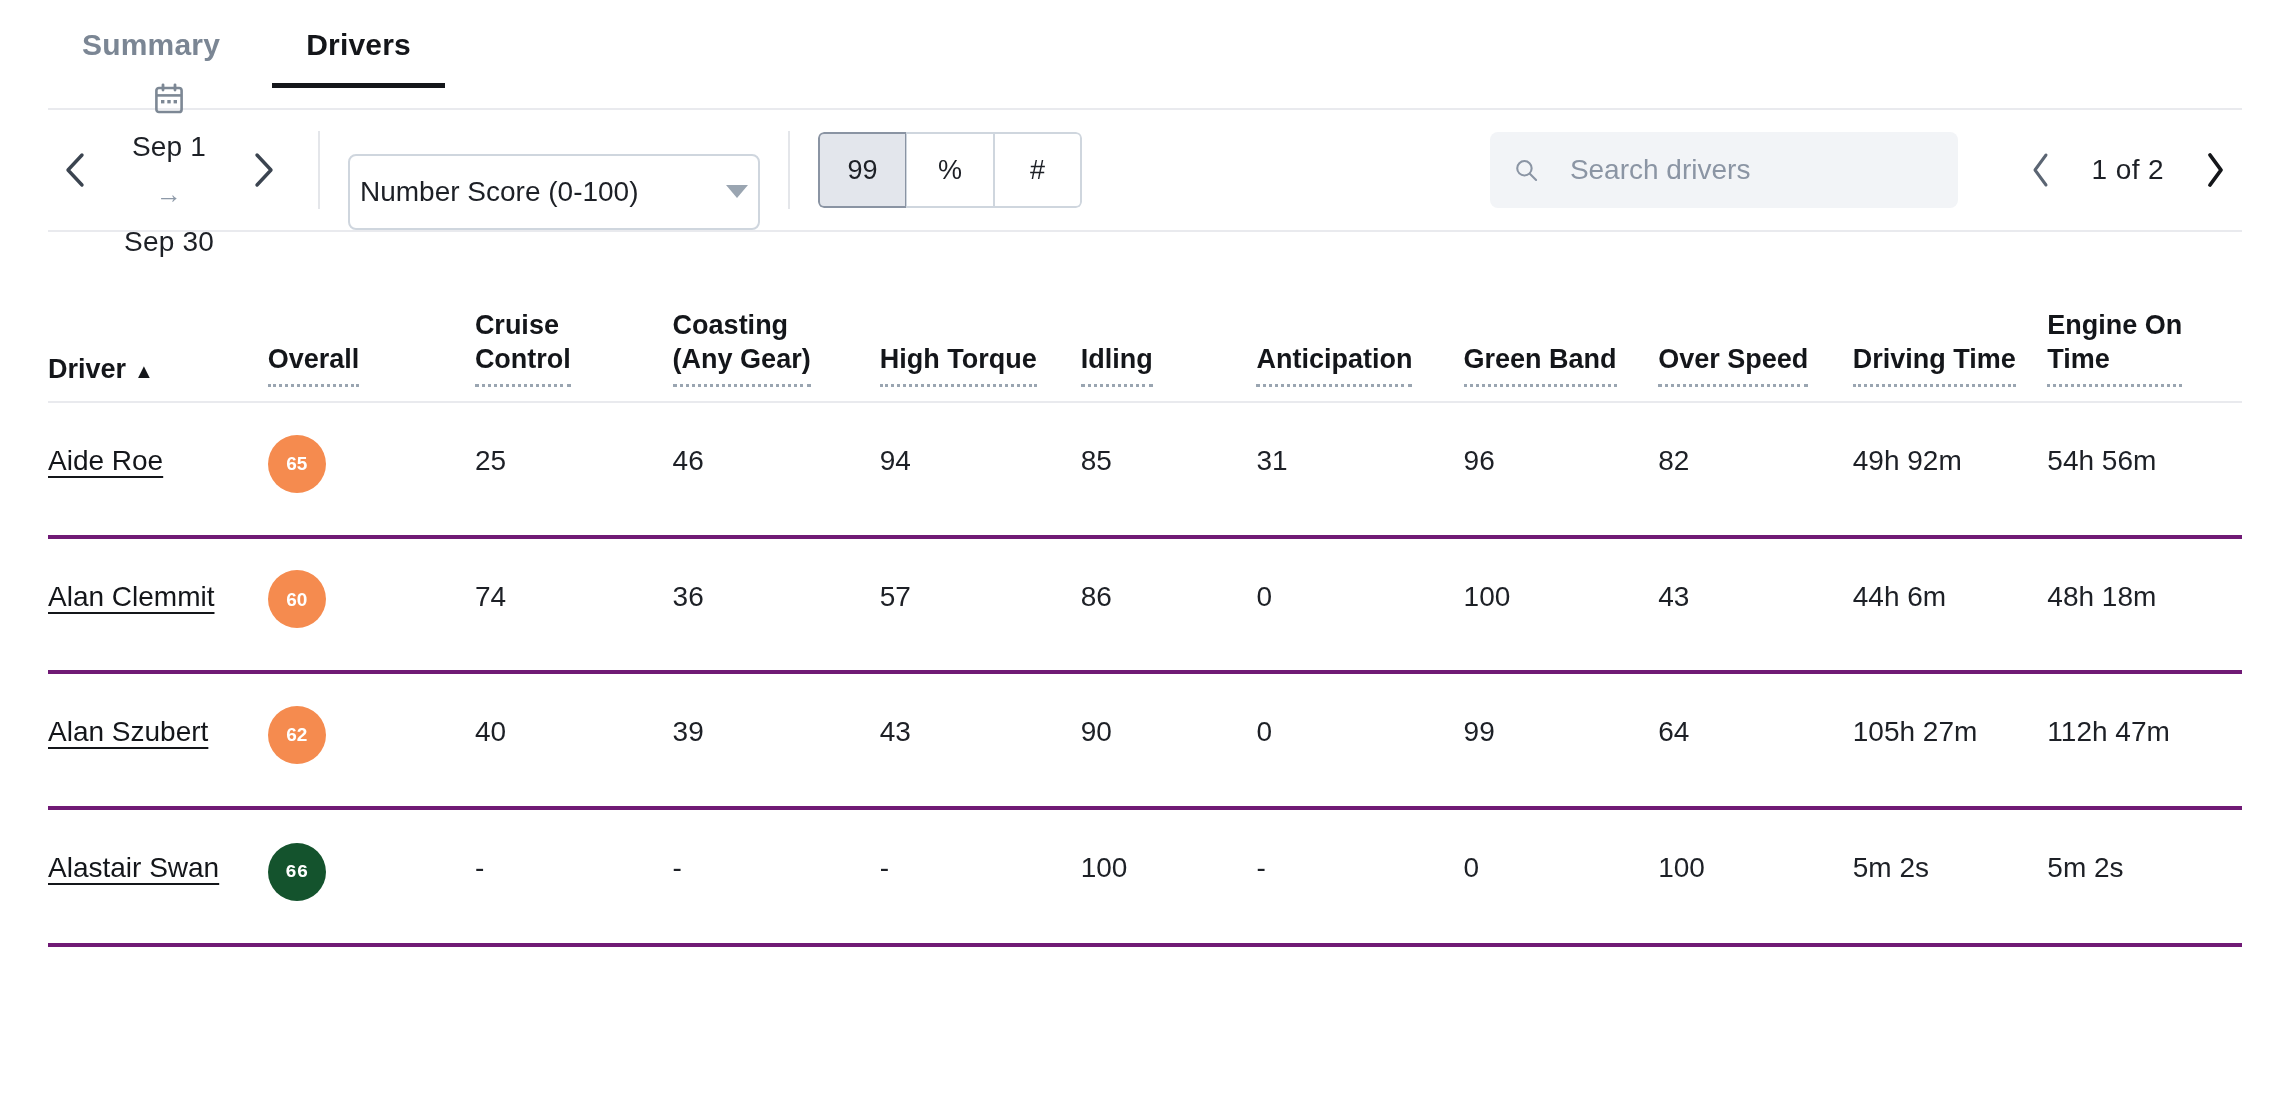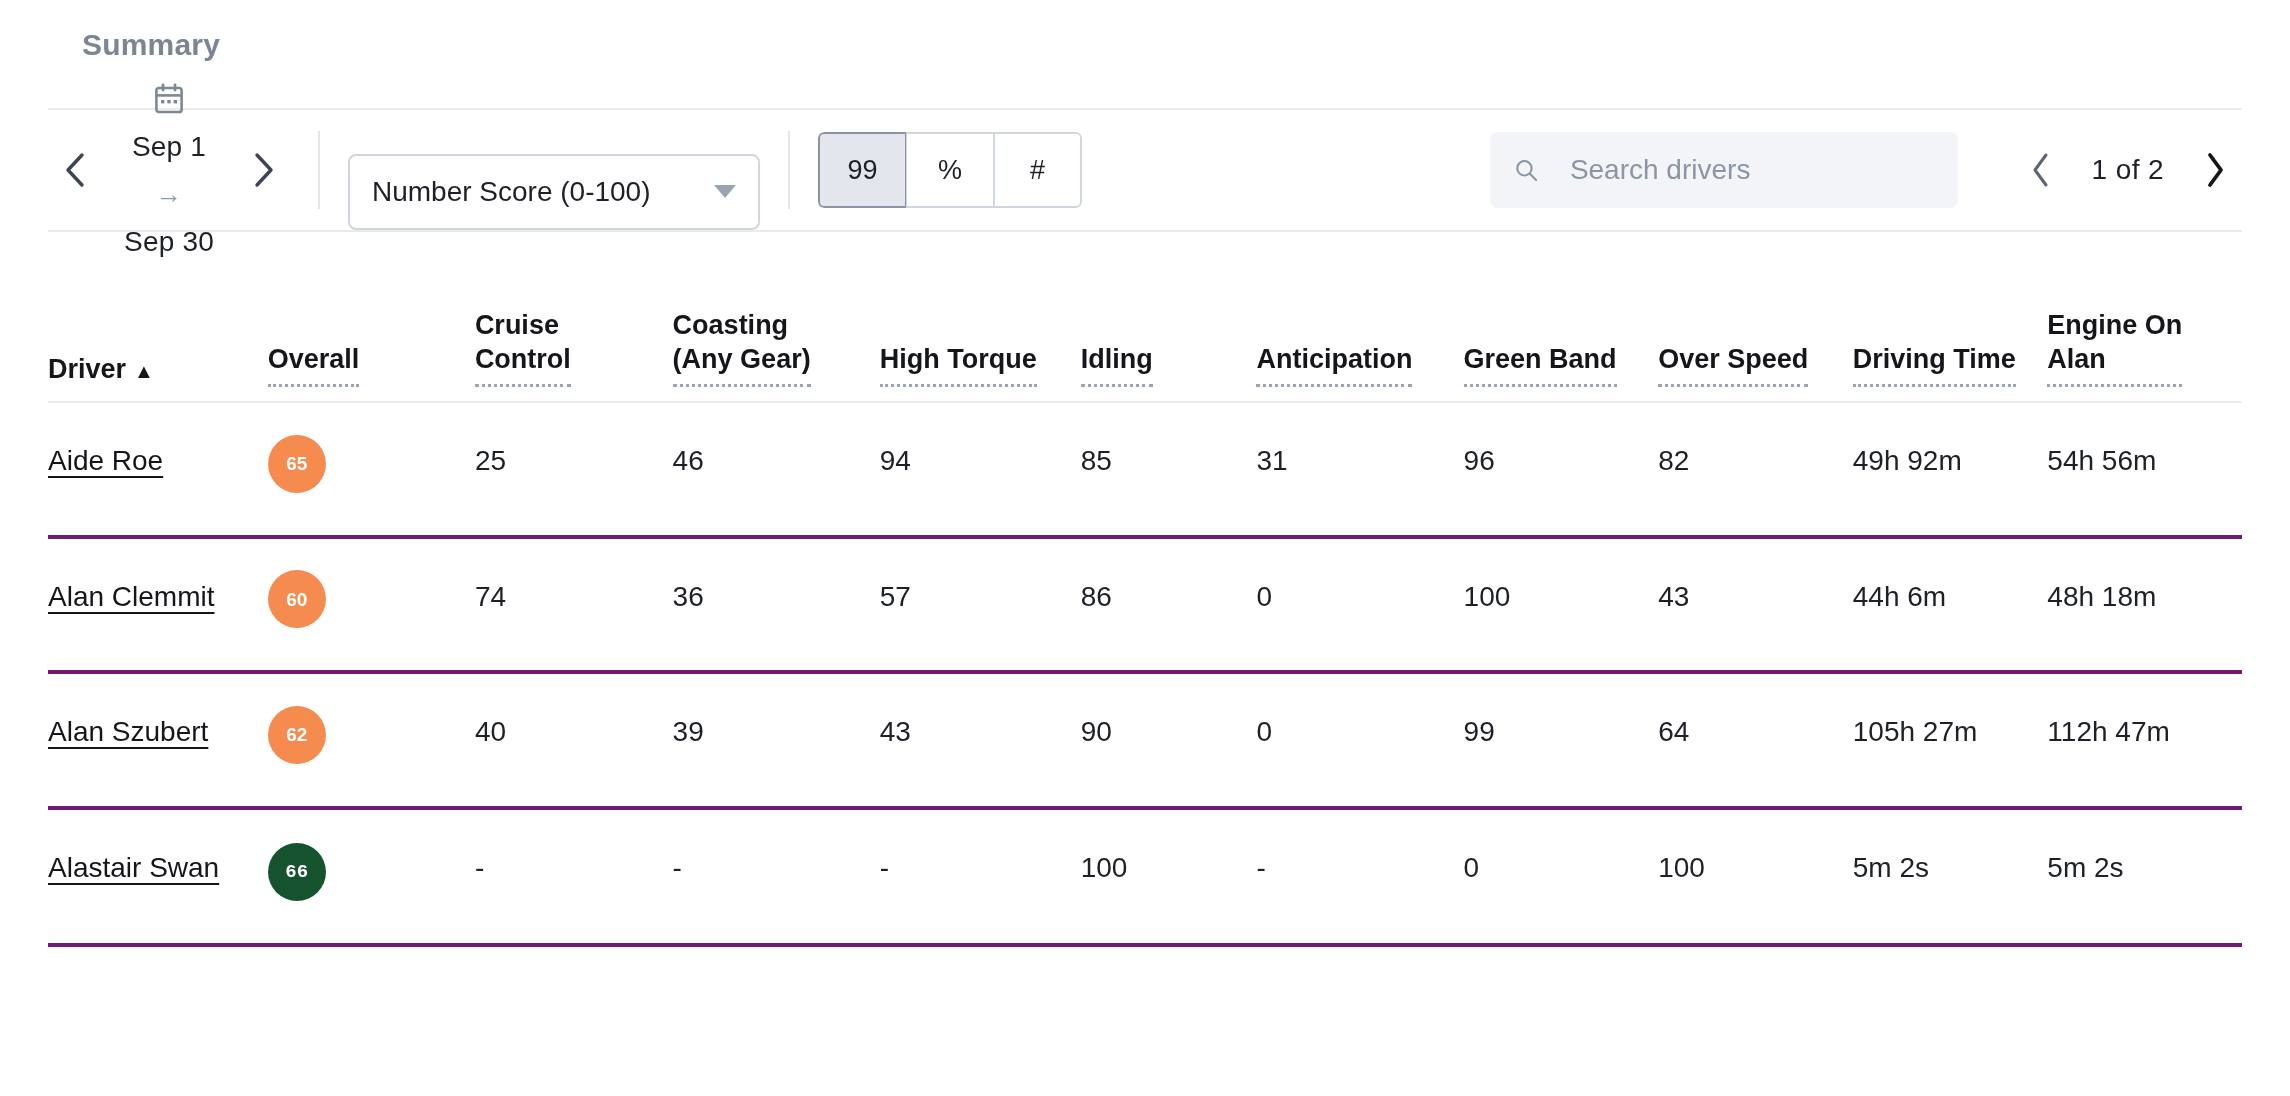--- a/index.html
+++ b/index.html
@@ -80,21 +80,21 @@
   .arrow-sep { color:#8d99a8; font-size: 26px; padding: 0 4px; }
 
   .vdiv { width: 2px; height: 78px; background: #e4e6ea; margin: 0 28px; flex: none; }
 
   .select {
     width: 412px; height: 76px;
     border: 2px solid #cfd6de;
     border-radius: 8px;
     background: #fff;
     display: flex; align-items: center;
-    padding: 0 22px;
+    padding: 0 10px;
     cursor: pointer;
     justify-content: space-between;
     margin-top: 43px;
   }
   .select-label { font-size: 28px; color: #1d2026; white-space: nowrap; }
   .caret {
     width: 0; height: 0;
     border-left: 11px solid transparent;
     border-right: 11px solid transparent;
     border-top: 13px solid #9aa5b1;
@@ -212,20 +212,23 @@
   col.c-enginet  { width: 6.2%; }
 </style>
 </head>
 <body>
 
 <div class="page">
 
   <div class="tabbar">
     <div class="tab inactive">
       <span>Summary</span>
+    </div>
+    <div class="tab active">
+      <span>Drivers</span>
     </div>
   </div>
 
   <div class="toolbar">
     <div class="toolbar-left">
 
       <button class="icon-btn">
         <svg class="chev" width="26" height="40" viewBox="0 0 26 40">
           <polyline points="20,5 6,20 20,35" fill="none" stroke="#3b4450" stroke-width="3.4" stroke-linecap="round" stroke-linejoin="round"></polyline>
         </svg>
@@ -342,21 +345,21 @@
           <th>
             <span class="hdr-label dotted">Green Band</span>
           </th>
           <th>
             <span class="hdr-label dotted">Over Speed</span>
           </th>
           <th>
             <span class="hdr-label dotted">Driving Time</span>
           </th>
           <th>
-            <span class="hdr-label dotted"><span>Engine On</span><br><span>Alan</span></span>
+            <span class="hdr-label dotted"><span>Engine On</span><br><span>Time</span></span>
           </th>
         </tr>
       </thead>
       <tbody id="tbody">
           <tr>
             <td class="driver-cell"><span class="driver-link">Aide Roe</span></td>
             <td><span class="badge" style="background: rgb(245, 139, 79);">65</span></td>
             <td><span class="num">25</span></td>
             <td><span class="num">46</span></td>
             <td><span class="num">94</span></td>

